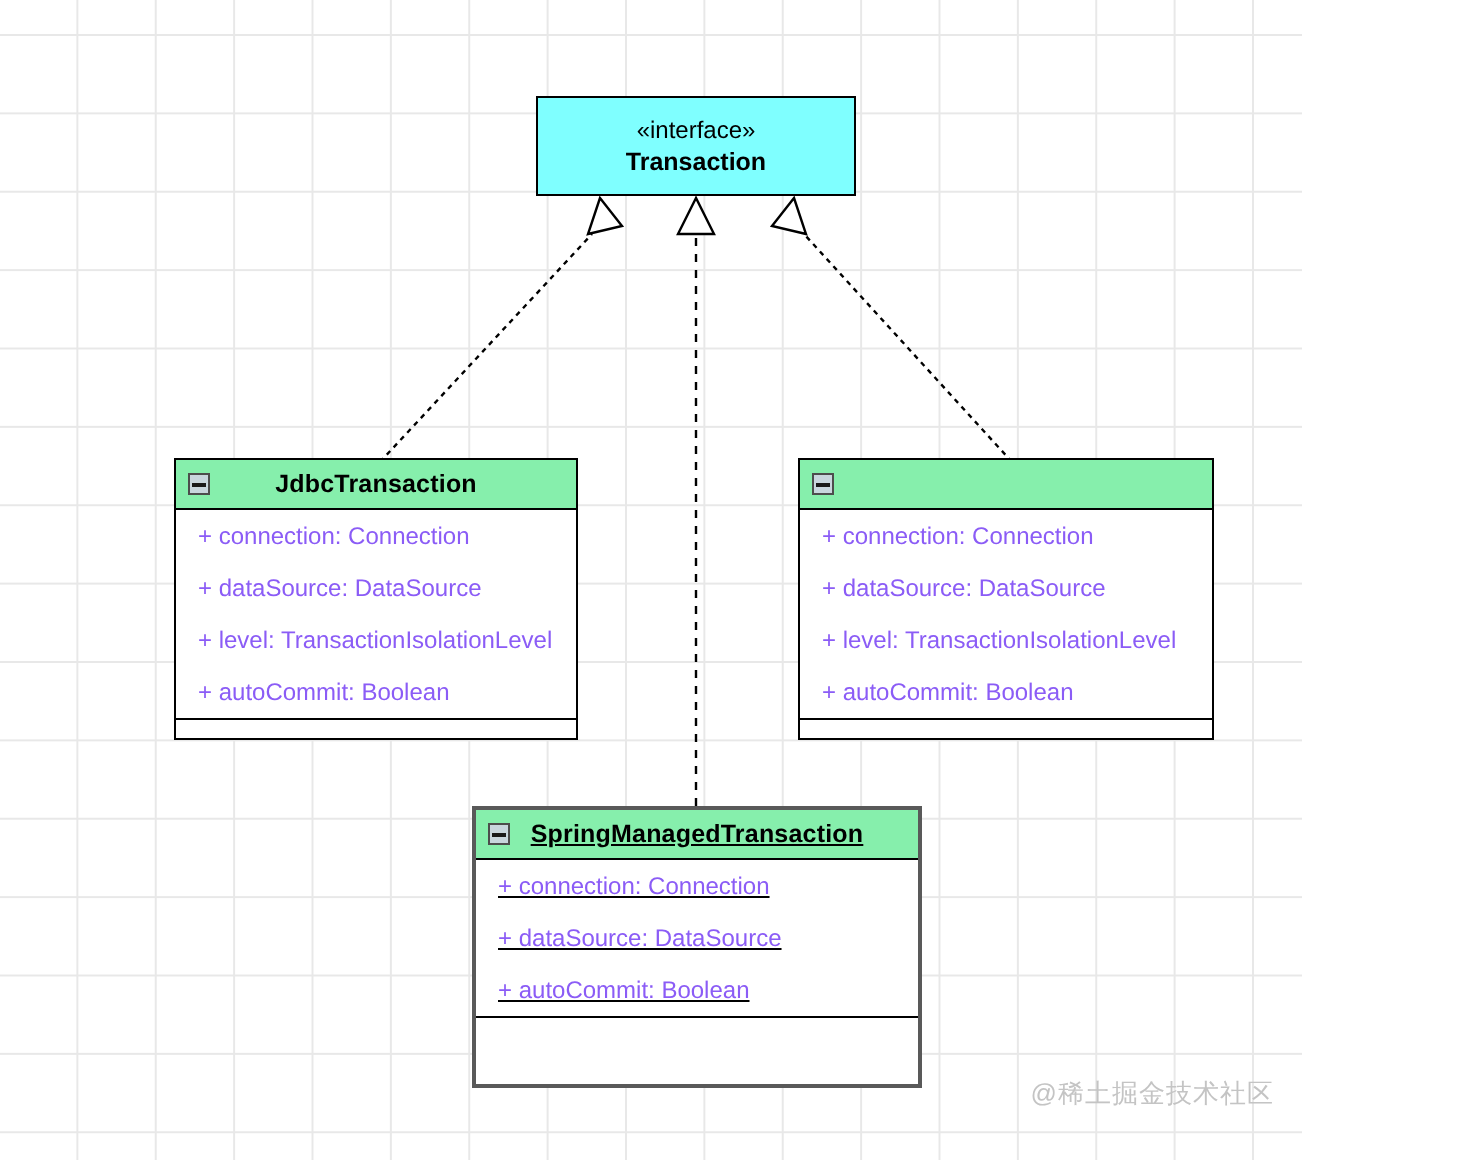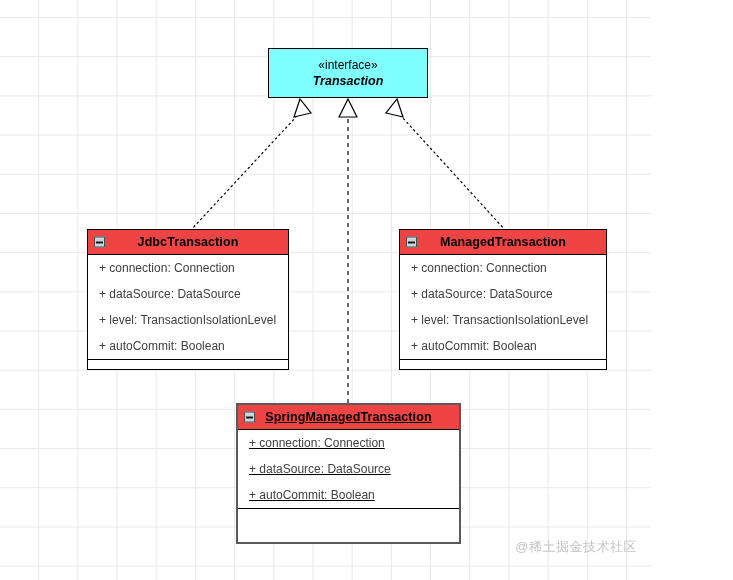--- a/index.html
+++ b/index.html
@@ -27,21 +27,21 @@
     box-sizing: border-box;
     background: #ffffff;
     border: 1.5px solid #000000;
   }
   .uml-box.selected {
     border: 2px solid #595959;
   }
   .uml-header {
     position: relative;
     box-sizing: border-box;
-    background: #ef4444;
+    background: #86efac;
     border-bottom: 1.2px solid #000000;
     height: 25px;
     display: flex;
     align-items: center;
     justify-content: center;
     font-size: 12.5px;
     font-weight: bold;
     color: #000000;
     letter-spacing: 0.1px;
   }
@@ -70,21 +70,21 @@
     padding: 0;
     margin: 0;
     list-style: none;
   }
   .attr-list li {
     box-sizing: border-box;
     height: 26px;
     line-height: 26px;
     padding-left: 11px;
     font-size: 12px;
-    color: #404040;
+    color: #8b5cf6;
     white-space: nowrap;
   }
   .ops-compartment {
     box-sizing: border-box;
     border-top: 1.2px solid #000000;
     height: 9px;
   }
 
   
   .iface-box {
@@ -99,21 +99,20 @@
     gap: 2px;
   }
   .iface-stereotype {
     font-size: 12px;
     color: #000000;
   }
   .iface-name {
     font-size: 12.5px;
     font-weight: bold;
     color: #000000;
-    font-style: italic;
   }
 
   
   .connector-layer {
     position: absolute;
     left: 0;
     top: 0;
     width: 733px;
     height: 580px;
     pointer-events: none;
@@ -162,21 +161,20 @@
       <li>+ dataSource: DataSource</li>
       <li>+ level: TransactionIsolationLevel</li>
       <li>+ autoCommit: Boolean</li>
     </ul>
     <div class="ops-compartment"></div>
   </div>
 
   <div class="uml-box" style="left:399px; top:229px; width:208px; height:141px;">
     <div class="uml-header">
       <span class="collapse-icon"></span>
-      <span>ManagedTransaction</span>
     </div>
     <ul class="attr-list">
       <li>+ connection: Connection</li>
       <li>+ dataSource: DataSource</li>
       <li>+ level: TransactionIsolationLevel</li>
       <li>+ autoCommit: Boolean</li>
     </ul>
     <div class="ops-compartment"></div>
   </div>
 

